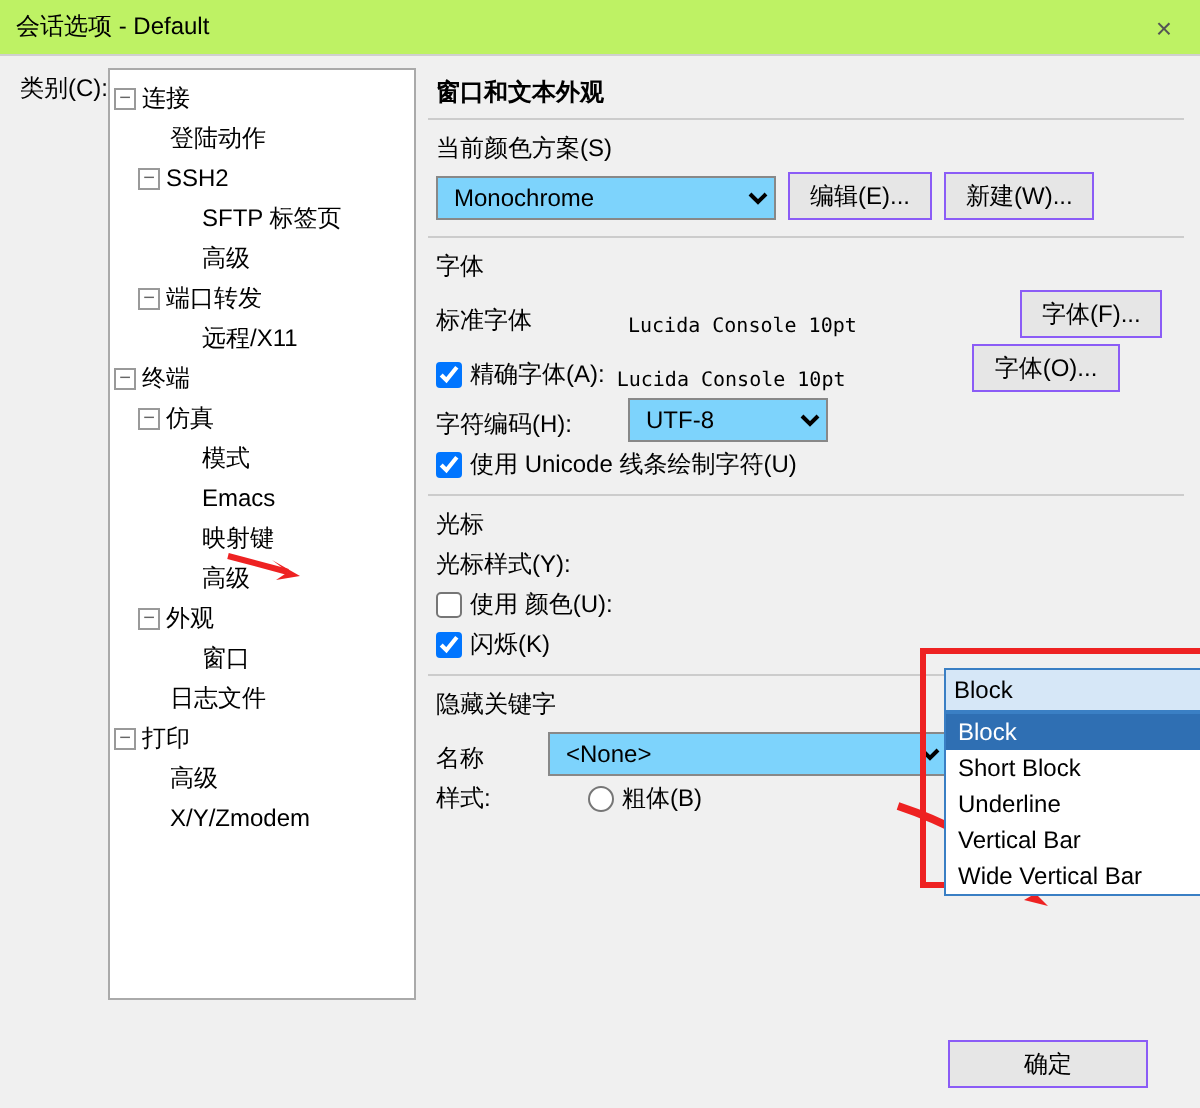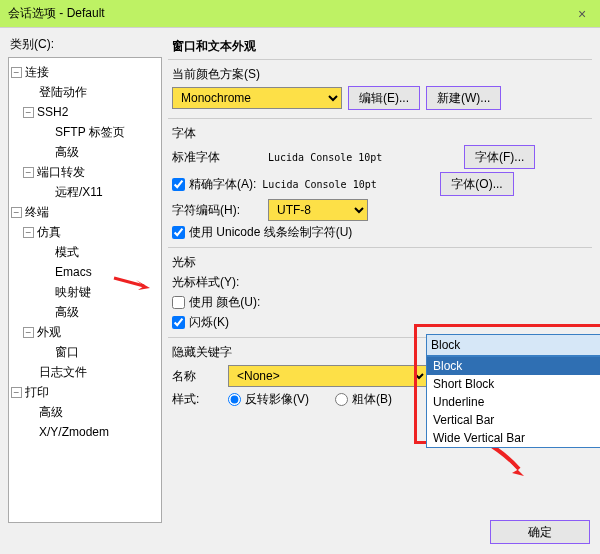--- a/index.html
+++ b/index.html
@@ -8,38 +8,38 @@
 .titlebar .close{width:20px;text-align:center;font-size:14px;color:#555}
 .content{display:flex;padding:6px 8px 8px 8px;gap:6px}
 .cat-label{padding:2px 0 4px 2px}
 .tree-panel{width:154px;height:466px;background:#fff;border:1px solid #aaa;overflow:hidden;padding:4px 2px}
 .tree-item{white-space:nowrap;padding:1px 0;line-height:18px;display:flex;align-items:center}
 .exp{display:inline-block;width:11px;height:11px;border:1px solid #999;text-align:center;line-height:9px;font-size:10px;margin-right:3px;color:#666;background:#fff}
 .pad1{padding-left:12px}.pad2{padding-left:28px}.pad3{padding-left:44px}.pad0{padding-left:0}
 .right-panel{flex:1;position:relative}
 .group-title{font-weight:bold;padding:4px 0 4px 4px}
 .hr{height:1px;background:#ccc;margin-bottom:6px}
-.row{display:flex;align-items:center;gap:6px;margin:3px 0;padding-left:4px}
+.row{display:flex;align-items:flex-end;gap:6px;margin:3px 0;padding-left:4px}
 .lbl{min-width:90px}
-select,input[type=text]{border:1px solid #888;background:#fde047;height:22px;padding:0 4px}
+select,input[type=text]{border:1px solid #888;background:#7dd3fc;height:22px;padding:0 4px}
 .btn{border:1px solid #8b5cf6;background:#e6e6e6;height:24px;padding:0 10px;min-width:70px;text-align:center;line-height:22px}
 .btn.disabled{color:#999}
 .chk{display:flex;align-items:center;gap:4px}
 .chk input{width:13px;height:13px}
 .mono{font-family:"Lucida Console",monospace;font-size:10px}
 .redbox{position:absolute;border:3px solid #e22;pointer-events:none}
 .dropdown{position:absolute;background:#fff;border:1px solid #3a7fc4;left:258px;top:322px;width:192px;z-index:10}
 .dropdown .opt{padding:2px 6px}
 .dropdown .opt.sel{background:#2f6fb3;color:#fff}
 .combo-open{position:absolute;left:258px;top:300px;width:192px;height:22px;border:1px solid #3a7fc4;background:#d6e7f7;display:flex;align-items:center;justify-content:space-between;padding:0 4px}
 .combo-open .v{color:#000}
-.ok-btn{position:absolute;right:10px;bottom:10px}
+.ok-btn{position:absolute;right:26px;bottom:10px}
 .red-arrow1{position:absolute;left:112px;top:276px;width:40px;height:14px;pointer-events:none}
 .red-arrow2{position:absolute;right:58px;bottom:42px;width:90px;height:60px;pointer-events:none}
-.leftcol{display:flex;flex-direction:column}
+.leftcol{display:flex;flex-direction:row}
 </style>
 </head>
 <body>
 
 <div class="titlebar">
   <span>会话选项 - Default</span>
   <span class="close">×</span>
 </div>
 
 <div class="content">
@@ -177,24 +177,20 @@
     <div class="row">
         <span>隐藏关键字</span>
       </div>
     <div class="row">
       <span class="lbl" style="min-width:50px">名称</span>
       <select style="width:200px"><option>&lt;None&gt;</option></select>
       <div class="btn disabled">编辑(I)...</div>
     </div>
     <div class="row">
       <span class="lbl" style="min-width:50px">样式:</span>
-      <label class="chk">
-          <input type="radio" checked="" style="">
-          <span>反转影像(V)</span>
-        </label>
       <label class="chk" style="margin-left:20px">
           <input type="radio" style="">
           <span>粗体(B)</span>
         </label>
     </div>
 
     <div class="combo-open">
       <span class="v">Block</span>
 
     </div>

